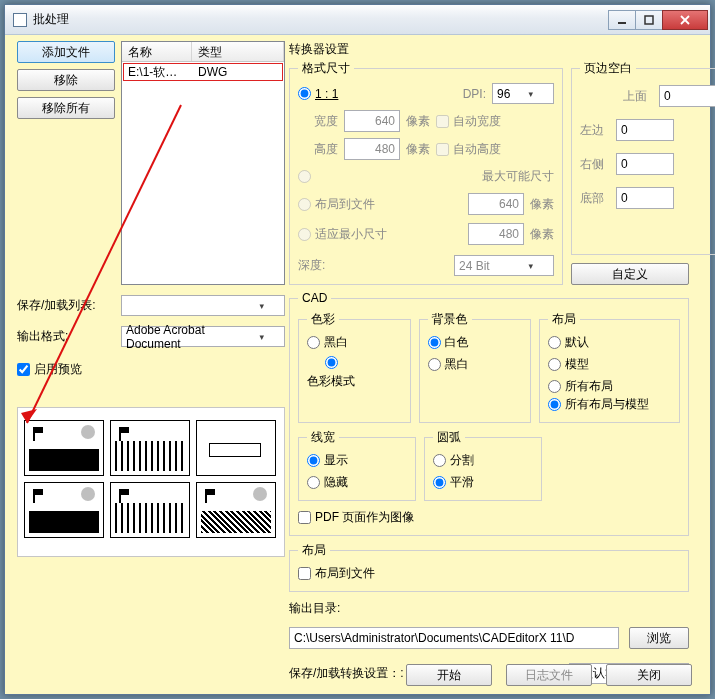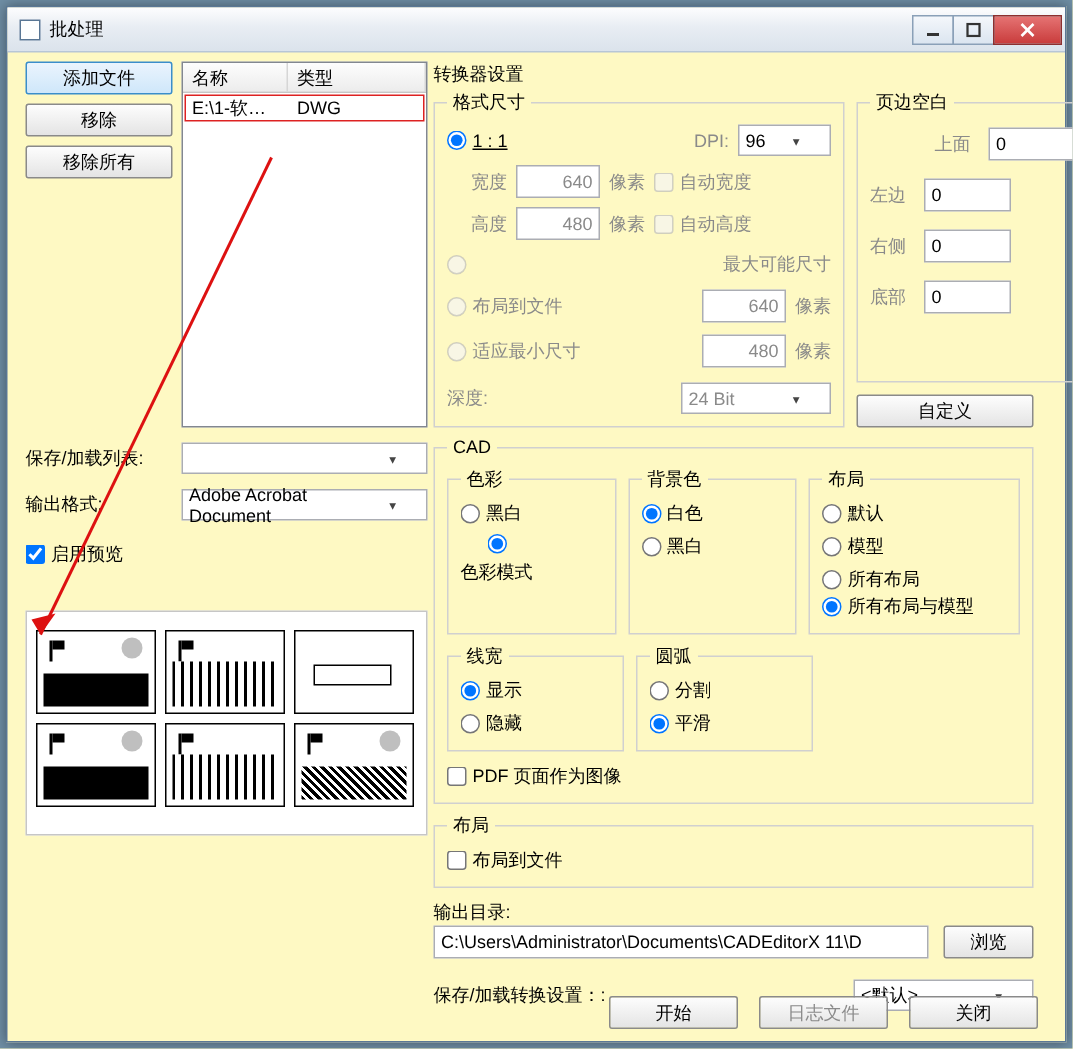--- a/index.html
+++ b/index.html
@@ -311,21 +311,21 @@
       <fieldset style="margin-top:6px;">
         <legend>布局</legend>
         <label class="check">
             <input type="checkbox" style="">
             <span>布局到文件</span>
           </label>
       </fieldset>
 
       <div style="margin-top:8px;">
         <span class="lbl">输出目录:</span>
-        <div style="display:flex; gap:10px; margin-top:0;">
+        <div style="display:flex; gap:10px; margin-top:10px;">
           <input class="input" style="flex: 1 1 0%;" value="C:\Users\Administrator\Documents\CADEditorX 11\D">
           <div class="btn" style="width:60px;">浏览</div>
         </div>
       </div>
 
       <div style="display:flex; align-items:center; gap:10px; margin-top:14px;">
         <span class="lbl">保存/加载转换设置：:</span>
         <div class="select" style="width:120px; margin-left:auto;">
             <span>&lt;默认&gt;</span>
             <span class="arrow">▾</span>

